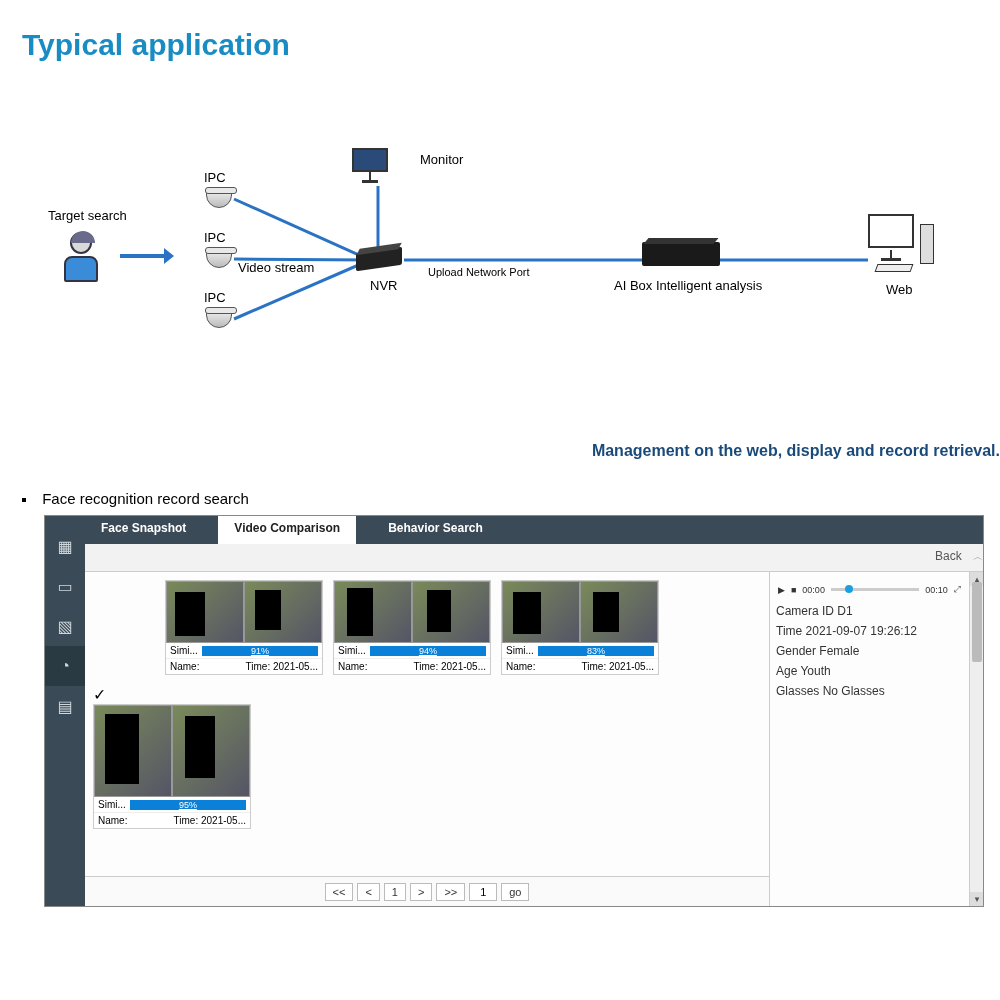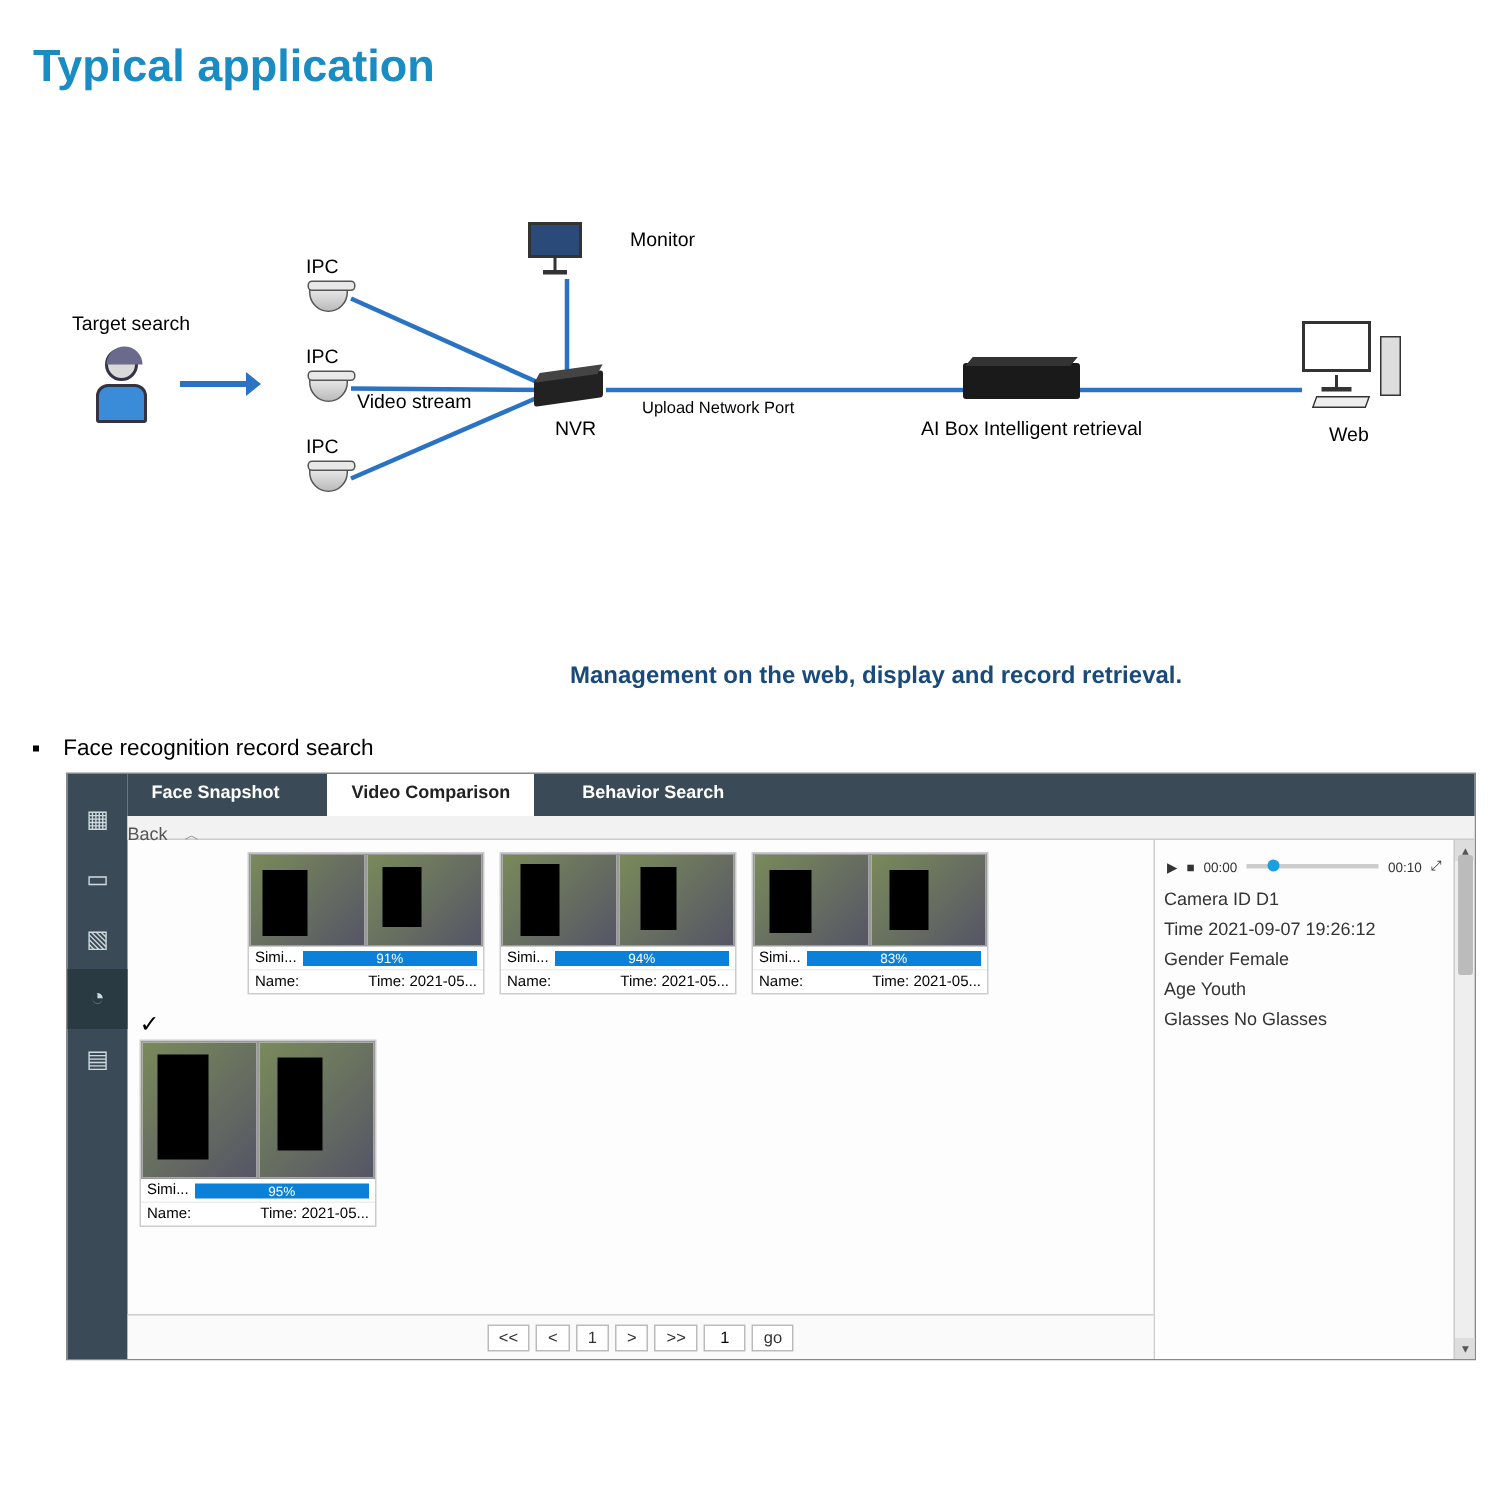--- a/index.html
+++ b/index.html
@@ -37,48 +37,48 @@
   .aibox { position:absolute; left:622px; top:140px; width:78px; height:24px; background:#1a1a1a; border-radius:2px; }
   .aibox::before{content:''; position:absolute; top:-4px; left:4px; width:70px; height:6px; background:#333; transform:skewX(-40deg);}
   
   .pc { position:absolute; left:848px; top:112px; width:72px; height:58px; }
   .pc .scr { width:46px; height:34px; background:#fff; border:2px solid #333; position:absolute; left:0; top:0;}
   .pc .stand { position:absolute; width:2px; height:8px; background:#333; left:22px; top:36px;}
   .pc .base { position:absolute; width:20px; height:3px; background:#333; left:13px; top:44px;}
   .pc .kb { position:absolute; width:36px; height:8px; background:#eee; border:1px solid #333; left:8px; top:50px; transform:skewX(-20deg);}
   .pc .tower { position:absolute; width:14px; height:40px; background:#ddd; border:1px solid #333; left:52px; top:10px;}
   
-  .subtitle { color:#1a4a7a; font-weight:bold; text-align:left; font-size:16px; margin:60px 0 0 380px; }
+  .subtitle { color:#1a4a7a; font-weight:bold; text-align:right; font-size:16px; margin:60px 0 0 380px; }
   .bullet-row { margin: 30px 0 8px 22px; font-size:15px; }
   .bullet-row .dot { display:inline-block; width:4px; height:4px; background:#000; vertical-align:middle; margin-right:12px;}
   
   
   .app { width:940px; margin: 6px 0 0 44px; border:1px solid #888; position:relative; background:#fdfdfd; }
   .app-body { display:flex; height:390px; }
   .sidebar { width:40px; background:#3a4a56; display:flex; flex-direction:column; padding-top:10px; }
   .sidebar .icon { width:40px; height:40px; display:flex; align-items:center; justify-content:center; color:#cfd8dc; font-size:16px; cursor:pointer;}
   .sidebar .icon.active { background:#2a3a42; }
   
   .main { flex:1; display:flex; flex-direction:column; }
   .tabs { display:flex; background:#3a4a56; height:28px;gap:16px; }
   .tab { padding:5px 16px; font-size:12px; color:#fff; font-weight:bold; cursor:pointer;}
   .tab.active { background:#fff; color:#222; }
-  .backbar { height:16px; background:#f2f2f2; border-bottom:1px solid #ccc; text-align:left; font-size:12px; color:#555; line-height:24px;}
+  .backbar { height:28px; background:#f2f2f2; border-bottom:1px solid #ccc; text-align:right; font-size:12px; color:#555; line-height:24px;padding-left:14px;}
   .backbar .chev { font-size:10px; color:#888; margin-left:8px;}
   
   .content { flex:1; display:flex; overflow:hidden; }
   .results { flex:1; padding:8px 8px 0 8px; position:relative; }
   .cards { display:flex; flex-wrap:wrap; gap:10px; }
   
   .card { width:158px; border:1px solid #ccc; background:#fff; font-size:10px; }
   .card .thumbs { display:flex; height:62px; }
   .card .thumbs .th { flex:1; background:linear-gradient(135deg,#7a8a5a,#556); position:relative; border:1px solid #999;}
   .card .thumbs .th .blk { position:absolute; background:#000; }
   .card .row1 { display:flex; align-items:center; padding:2px 4px; gap:4px;}
-  .card .bar { flex:1; height:10px; background:#0a80d8; position:relative; color:#fff; font-size:9px; text-align:center; line-height:10px;}
+  .card .bar { flex:1; height:10px; background:#0a80d8; position:relative; color:#fff; font-size:9px; text-align:center; line-height:10px;text-decoration:underline;}
   .card .row2 { display:flex; padding:2px 4px; gap:4px; border-top:1px solid #eee;}
   .cardwrap { position:relative; }
   .toprow .card { margin-left:72px; }
   .toprow { display:flex; gap:10px; }
   
   .detail { width:200px; border-left:1px solid #ccc; padding:6px; font-size:11px; color:#333; display:flex; flex-direction:column; }
   .detail .preview { width:100%; height:110px; background:linear-gradient(#6a8a4a,#4a6a3a); position:relative; border:1px solid #888;}
   .detail .preview .ts { position:absolute; right:4px; top:2px; font-size:9px; color:#fff; background:rgba(0,0,0,0.4); padding:1px 3px;}
   .detail .preview .blk { position:absolute; background:#000; }
   .playbar { display:flex; align-items:center; gap:6px; font-size:9px; color:#333; padding:6px 2px;}
@@ -129,21 +129,21 @@
       <div class="scr"></div>
       <div class="stand"></div>
       <div class="base"></div>
     </div>
   <span class="lbl" style="left:400px; top:50px;">Monitor</span>
   <div class="nvr"></div>
   <span class="lbl" style="left:350px; top:176px;">NVR</span>
   <span class="lbl" style="left:408px; top:164px; font-size:11px;">Upload Network Port</span>
 
   <div class="aibox"></div>
-  <span class="lbl" style="left:594px; top:176px;">AI Box Intelligent retrieval</span>
+  <span class="lbl" style="left:594px; top:176px;">AI Box Intelligent analysis</span>
 
   <div class="pc">
       <div class="scr"></div>
       <div class="stand"></div>
       <div class="base"></div>
       <div class="kb"></div>
       <div class="tower"></div>
     </div>
   <span class="lbl" style="left:866px; top:180px;">Web</span>
 </div>

